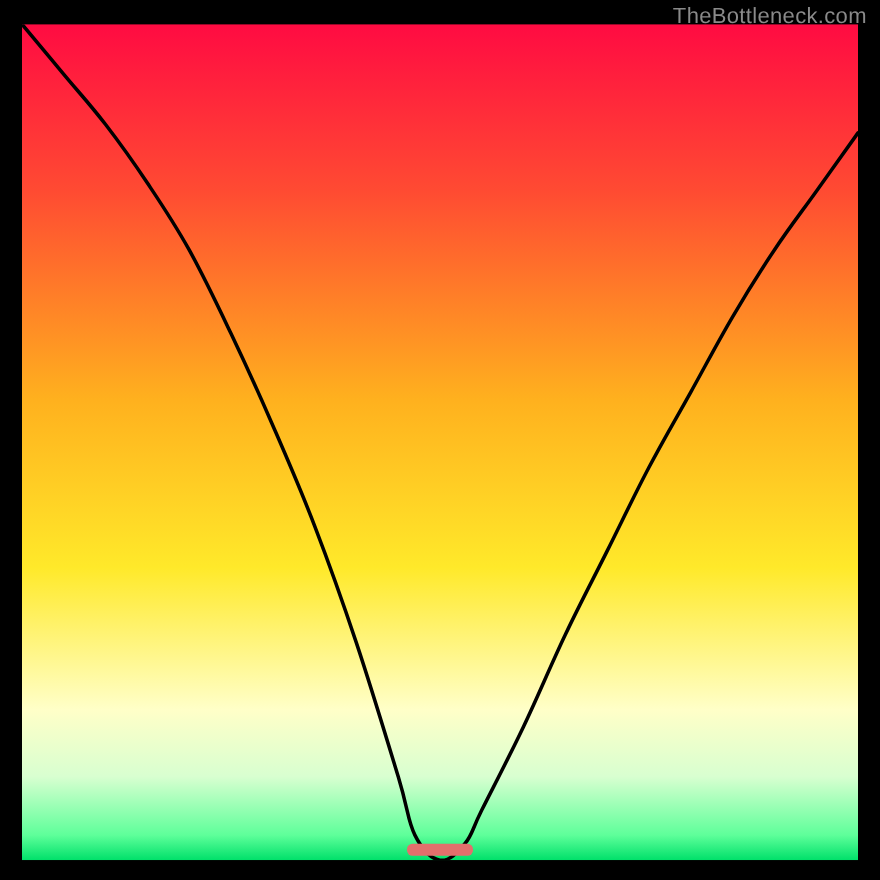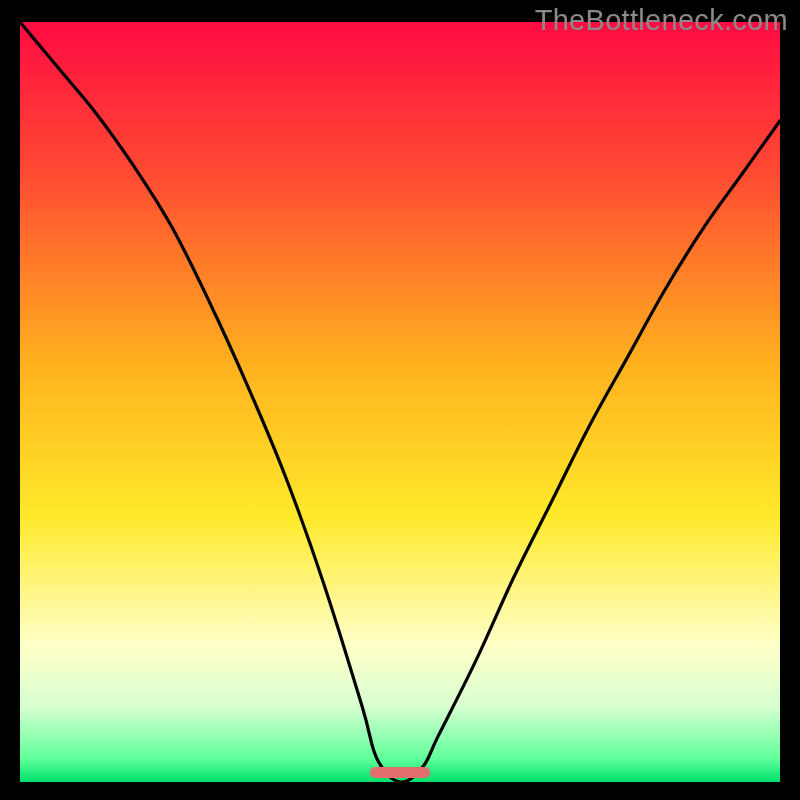--- a/index.html
+++ b/index.html
@@ -15,21 +15,21 @@
     position: relative;
     width: 800px;
     height: 800px;
     background: #000;
   }
   .watermark {
     position: absolute;
     top: 4px;
     right: 12px;
     color: #8a8a8a;
-    font-size: 29px;
+    font-size: 20px;
     font-weight: 500;
     letter-spacing: 0.3px;
     z-index: 10;
   }
   .plot {
     position: absolute;
     left: 20px;
     top: 22px;
     width: 760px;
     height: 760px;

